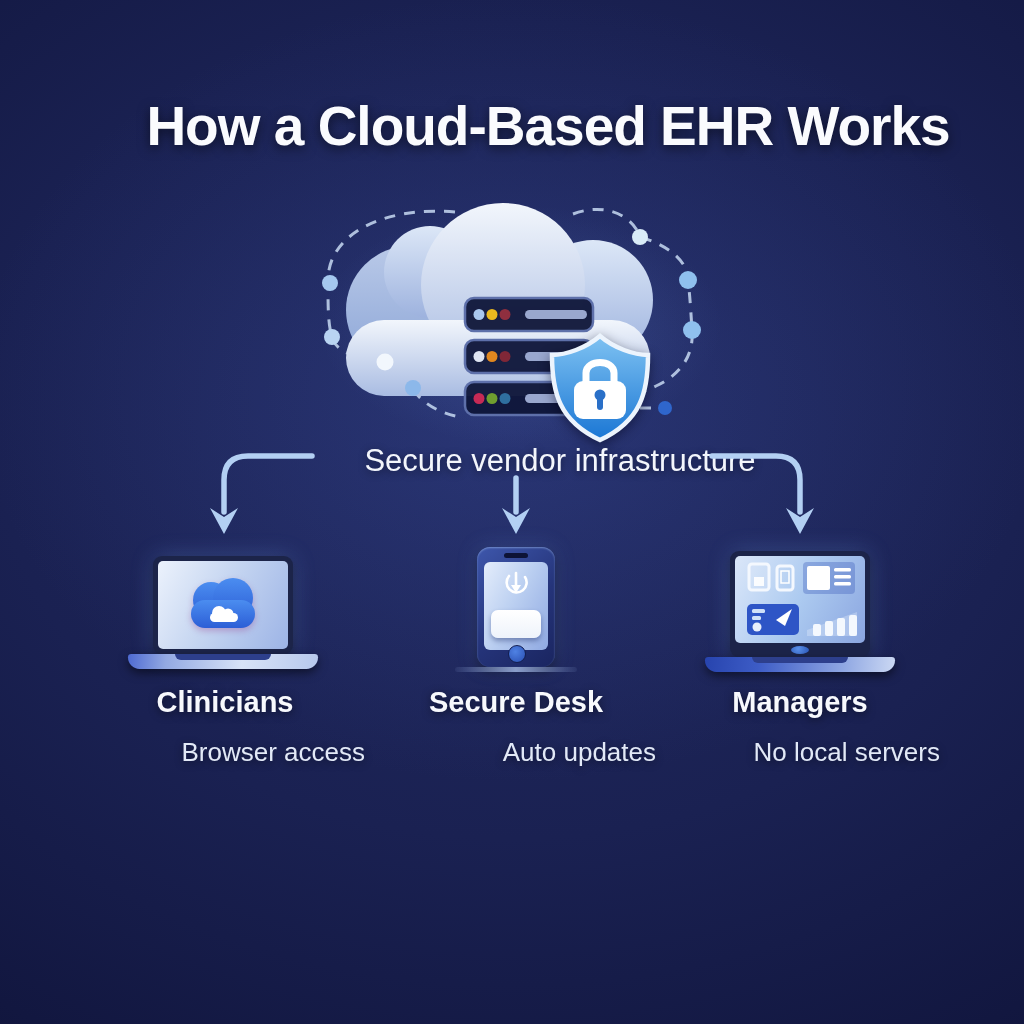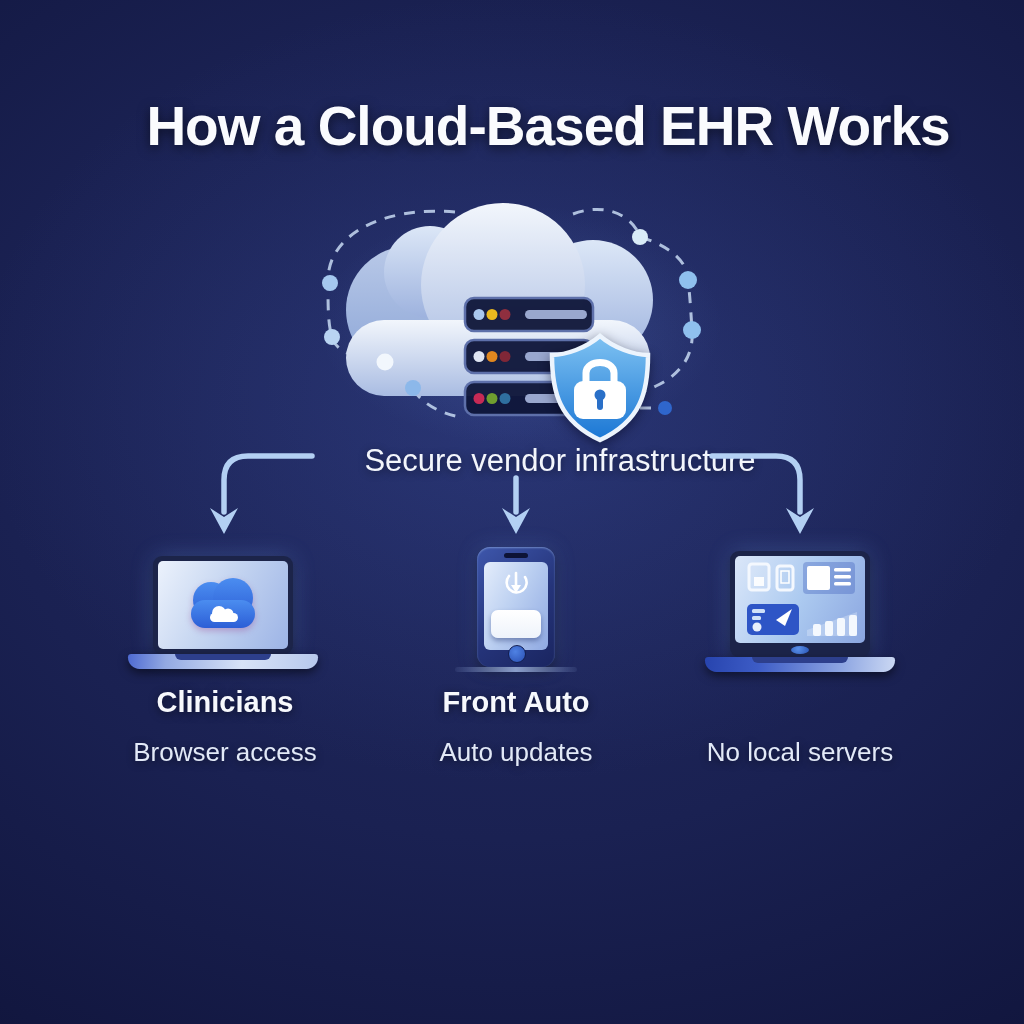--- a/index.html
+++ b/index.html
@@ -26,21 +26,21 @@
     font-size:31px;font-weight:400;color:#f3f6fc;
     text-shadow:0 2px 8px rgba(0,0,0,0.45);
     padding-left:48px;
   }
   .arrows-svg{position:absolute;left:0;top:428px;}
   .role-name{
     position:absolute;top:686px;width:280px;text-align:center;
     font-size:29px;font-weight:700;color:#f7f9fd;text-shadow:0 2px 8px rgba(0,0,0,0.5);
   }
   .role-benefit{
-    position:absolute;top:737px;width:280px;text-align:center;
+    position:absolute;top:737px;width:280px;text-align:right;
     font-size:26px;font-weight:400;color:#e2e9f7;text-shadow:0 2px 8px rgba(0,0,0,0.45);
   }
   .rn1,.rb1{left:85px;} .rn2,.rb2{left:376px;} .rn3,.rb3{left:660px;}
 
   
   .laptop{position:absolute;width:190px;height:130px;}
   .laptop.clin{left:128px;top:556px;}
   .laptop.mgr{left:705px;top:551px;}
   .lt-screen{
     position:absolute;left:25px;top:0;width:140px;height:98px;
@@ -268,18 +268,19 @@
           <rect x="114" y="59" width="8" height="21" rx="2" fill="#f4f8fe"></rect>
         </svg>
       </div>
       <div class="mgr-btn"></div>
     </div>
     <div class="lt-base"></div>
     <div class="lt-hinge"></div>
   </div>
 
   <div class="role-name rn1">Clinicians</div>
-  <div class="role-name rn2">Front Auto</div>
+  <div class="role-name rn2">Secure Desk</div>
+  <div class="role-name rn3">Managers</div>
   <div class="role-benefit rb1">Browser access</div>
   <div class="role-benefit rb3">No local servers</div>
   <div class="role-benefit rb2">Auto updates</div>
 
 </div>
 
 </body></html>

